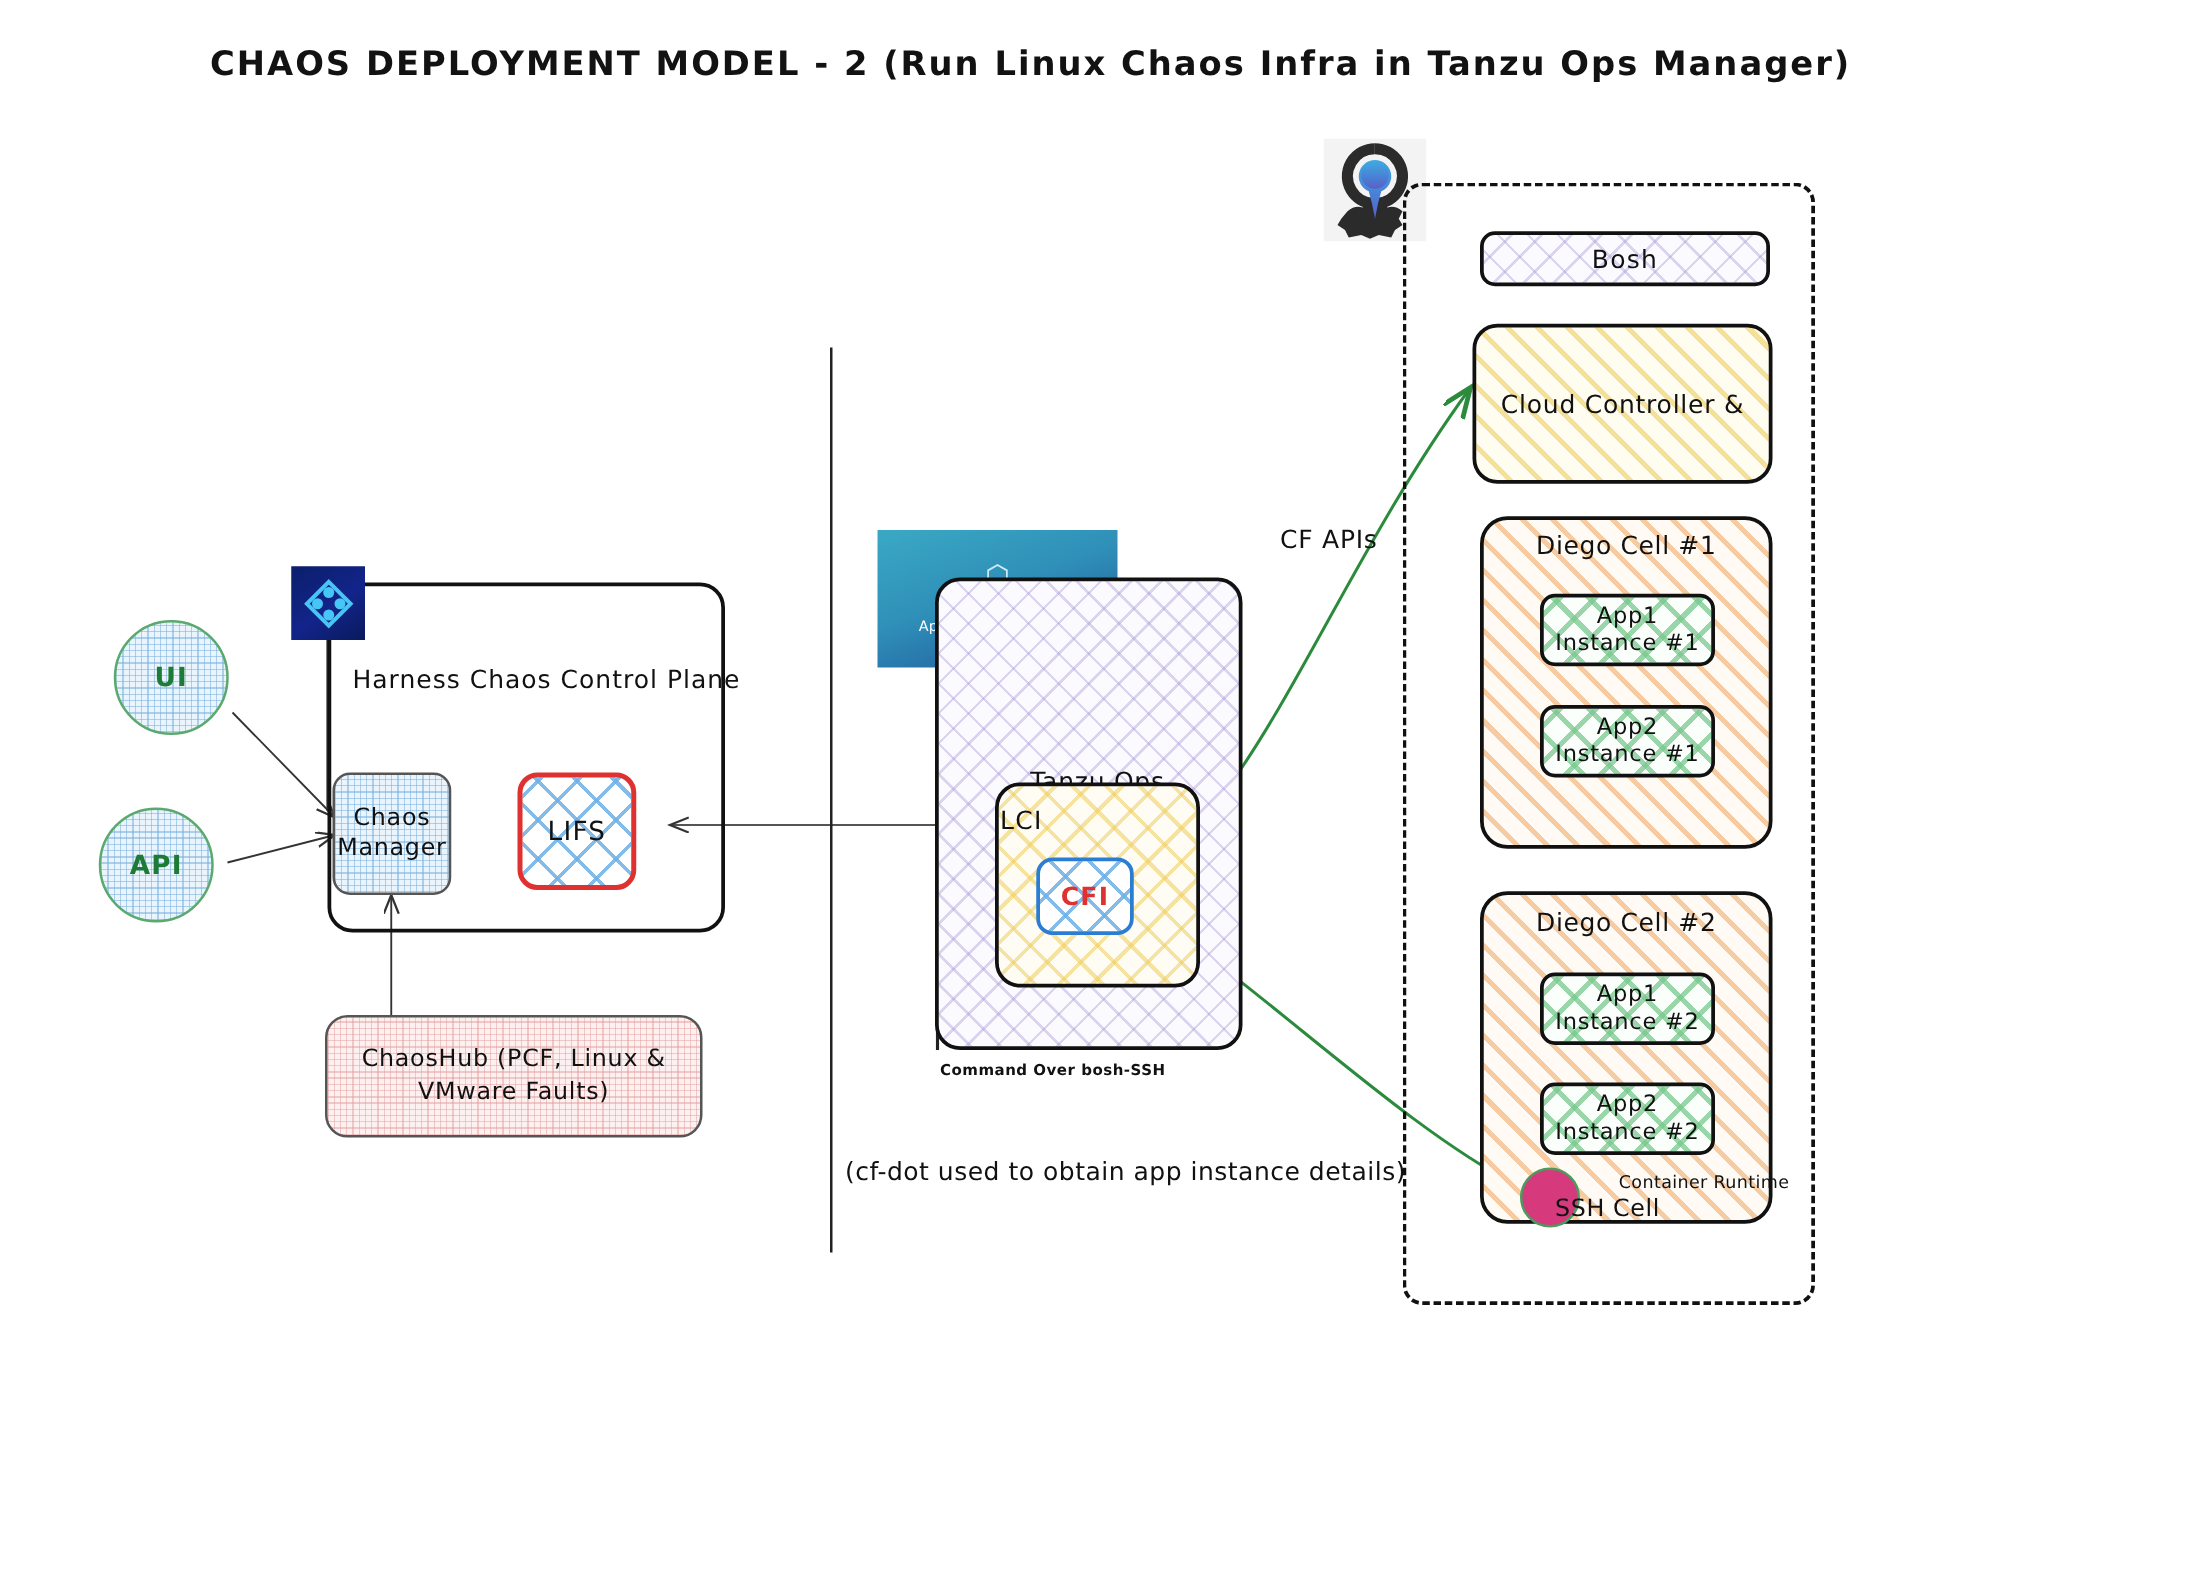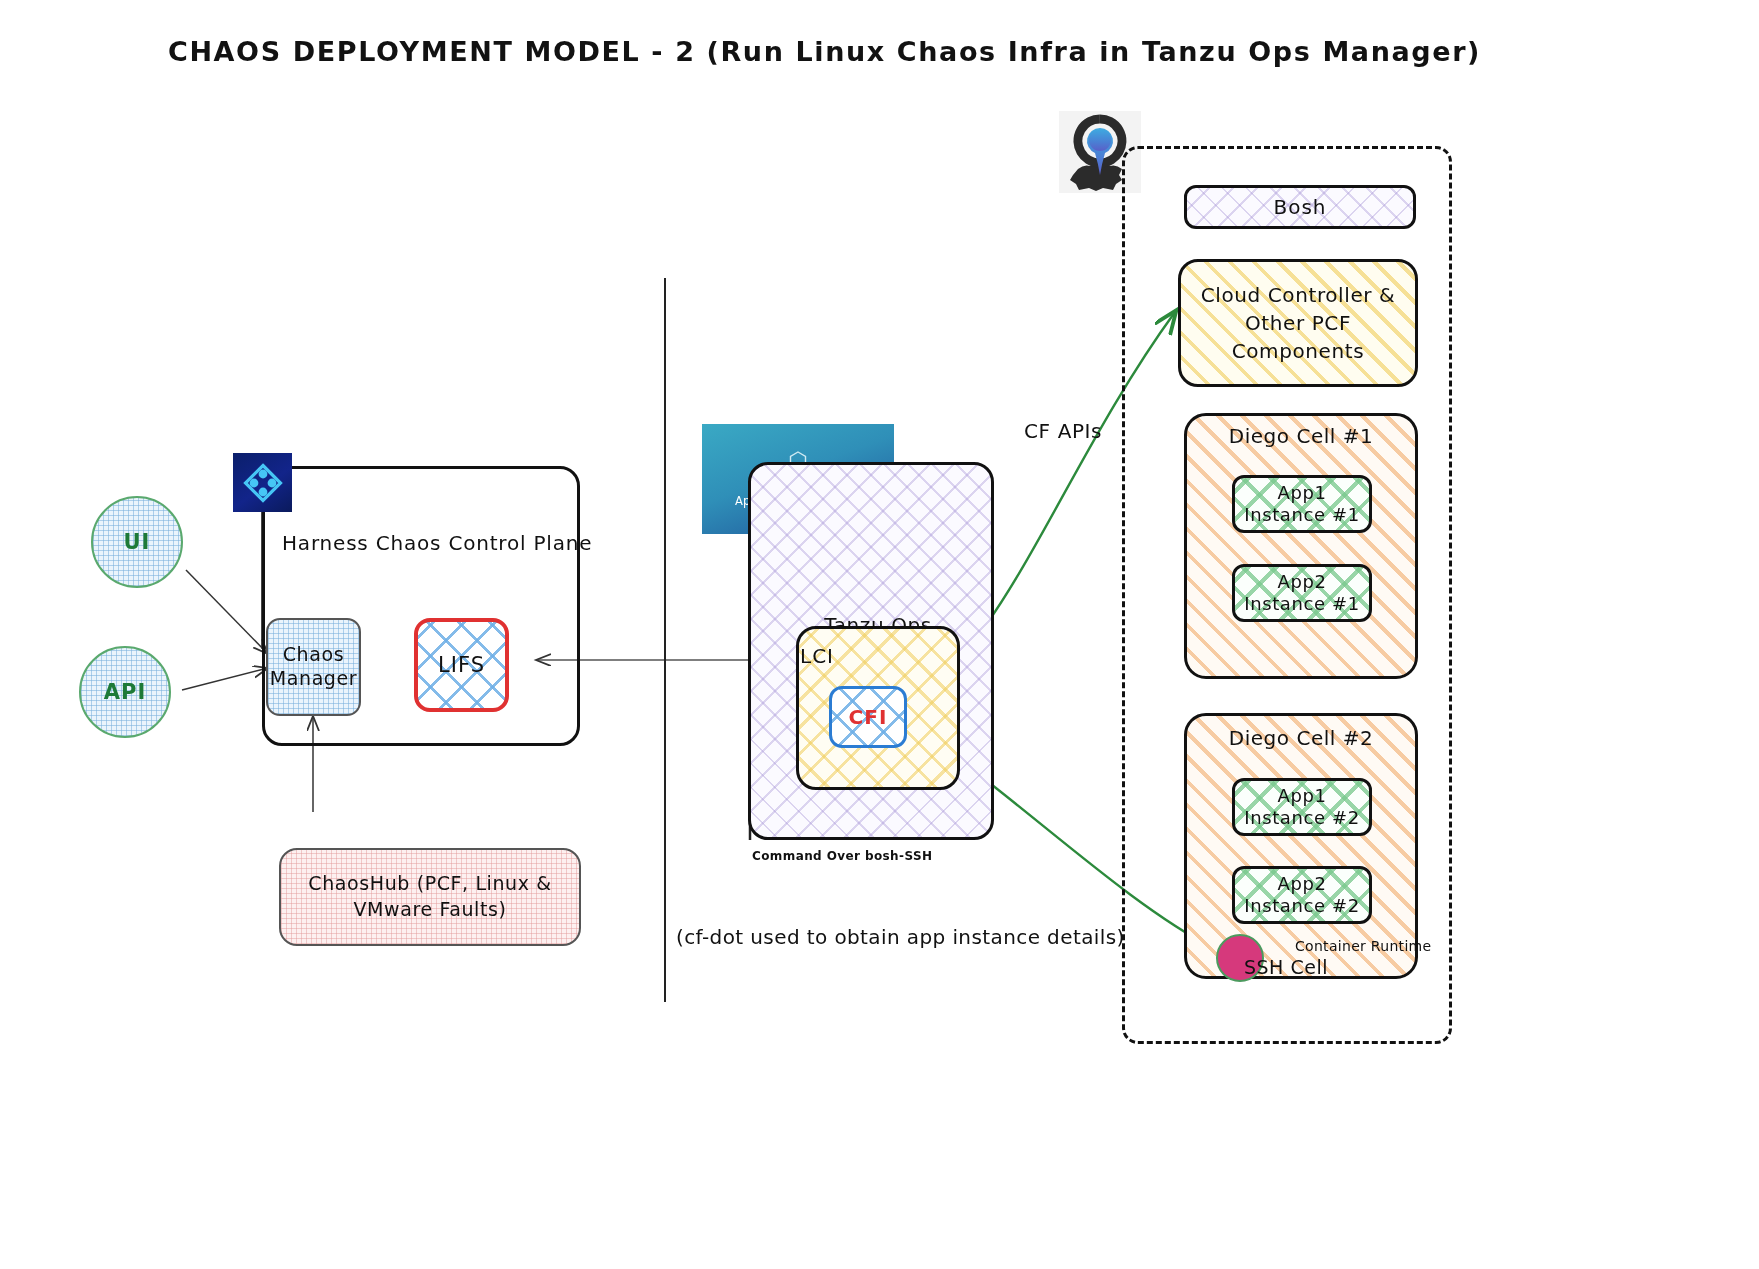--- a/index.html
+++ b/index.html
@@ -173,21 +173,21 @@
 
 <div class="node chaos-mgr pat-blue-dot hand" style="left:266px;top:618px;width:95px;height:98px;">
   <span>Chaos</span>
   <span>Manager</span>
 </div>
 
 <div class="node lifs pat-blue-cross hand" style="left:414px;top:618px;width:95px;height:94px;">
   <span>LIFS</span>
 </div>
 
-<div class="node chaoshub pat-pink-dot hand" style="left:279px;top:812px;width:302px;height:98px;margin-top:36px;">
+<div class="node chaoshub pat-pink-dot hand" style="left:260px;top:812px;width:302px;height:98px;">
   <span>ChaosHub (PCF, Linux &amp;</span>
   <span>VMware Faults)</span>
 </div>
 
 <div class="vline" style="left:664px;top:278px;height:724px;"></div>
 
 <div class="tanzu-logo">
   <svg width="26" height="26" viewBox="0 0 26 26">
     <polygon points="13,2 20.5,6.3 20.5,14.7 13,19 5.5,14.7 5.5,6.3" fill="none" stroke="#cfeaf3" stroke-width="1.4"></polygon>
   </svg>
@@ -235,21 +235,20 @@
 </div>
 
 <div class="dashed-region" style="left:1122px;top:146px;width:324px;height:892px;"></div>
 
 <div class="node bosh-box pat-purple-cross hand" style="left:1184px;top:185px;width:232px;height:44px;">
   <span>Bosh</span>
 </div>
 
 <div class="node cc-box pat-yellow-diag hand" style="left:1178px;top:259px;width:240px;height:128px;">
   <span>Cloud Controller &amp;</span>
-  <span>Other PCF Components</span>
 </div>
 
 <div class="node diego pat-orange-diag" style="left:1184px;top:413px;width:234px;height:266px;"></div>
 <div class="diego-label hand" style="left:1181px;top:424px;">Diego Cell #1</div>
 
 <div class="node appbox pat-green-cross hand" style="left:1232px;top:475px;width:140px;height:58px;">
   <span>App1</span>
   <span>Instance #1</span>
 </div>
 <div class="node appbox pat-green-cross hand" style="left:1232px;top:564px;width:140px;height:58px;">

